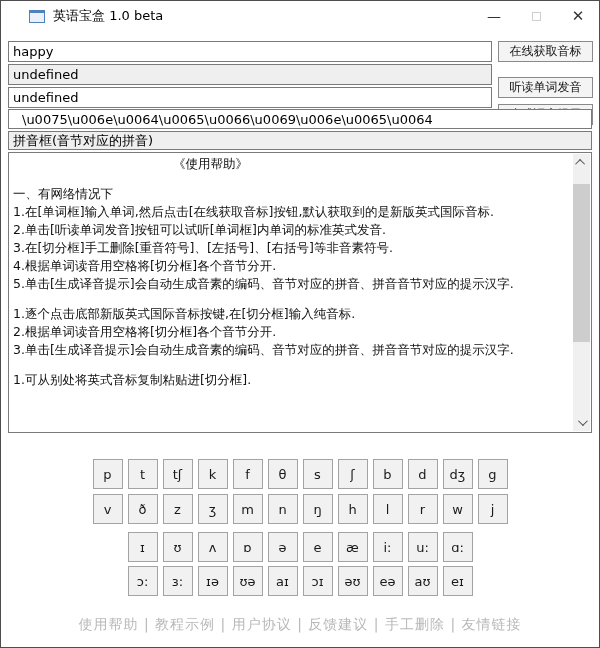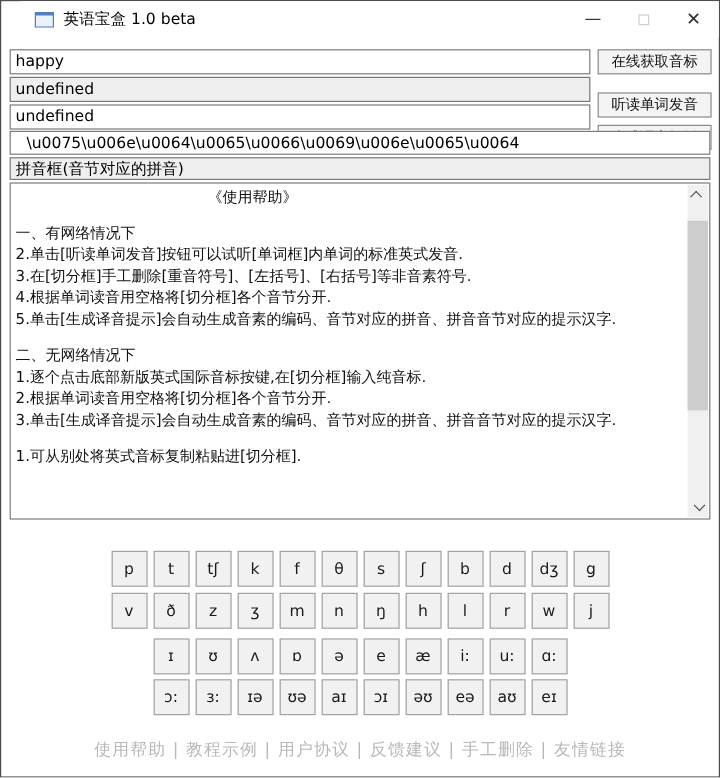--- a/index.html
+++ b/index.html
@@ -85,26 +85,26 @@
 
   <input class="field full" style="top: 108px; height: 20px; padding-left: 13px;" value="\u0075\u006e\u0064\u0065\u0066\u0069\u006e\u0065\u0064">
 
   <input class="field full gray" style="top: 130px; height: 19px;" value="拼音框(音节对应的拼音)">
 
   <div class="help-box">
     <div class="help-content">
         <div class="help-line indented">《使用帮助》</div>
         <div class="help-line blank"></div>
         <div class="help-line">一、有网络情况下</div>
+        <div class="help-line">1.在[单词框]输入单词,然后点击[在线获取音标]按钮,默认获取到的是新版英式国际音标.</div>
         <div class="help-line">2.单击[听读单词发音]按钮可以试听[单词框]内单词的标准英式发音.</div>
         <div class="help-line">3.在[切分框]手工删除[重音符号]、[左括号]、[右括号]等非音素符号.</div>
         <div class="help-line">4.根据单词读音用空格将[切分框]各个音节分开.</div>
         <div class="help-line">5.单击[生成译音提示]会自动生成音素的编码、音节对应的拼音、拼音音节对应的提示汉字.</div>
         <div class="help-line blank"></div>
-        <div class="help-line">二、无网络情况下</div>
         <div class="help-line">1.逐个点击底部新版英式国际音标按键,在[切分框]输入纯音标.</div>
         <div class="help-line">2.根据单词读音用空格将[切分框]各个音节分开.</div>
         <div class="help-line">3.单击[生成译音提示]会自动生成音素的编码、音节对应的拼音、拼音音节对应的提示汉字.</div>
         <div class="help-line blank"></div>
         <div class="help-line">1.可从别处将英式音标复制粘贴进[切分框].</div>
       </div>
     <div class="scrollbar">
       <div class="sb-arrow sb-up">
           <span class="chev up"></span>
         </div>

